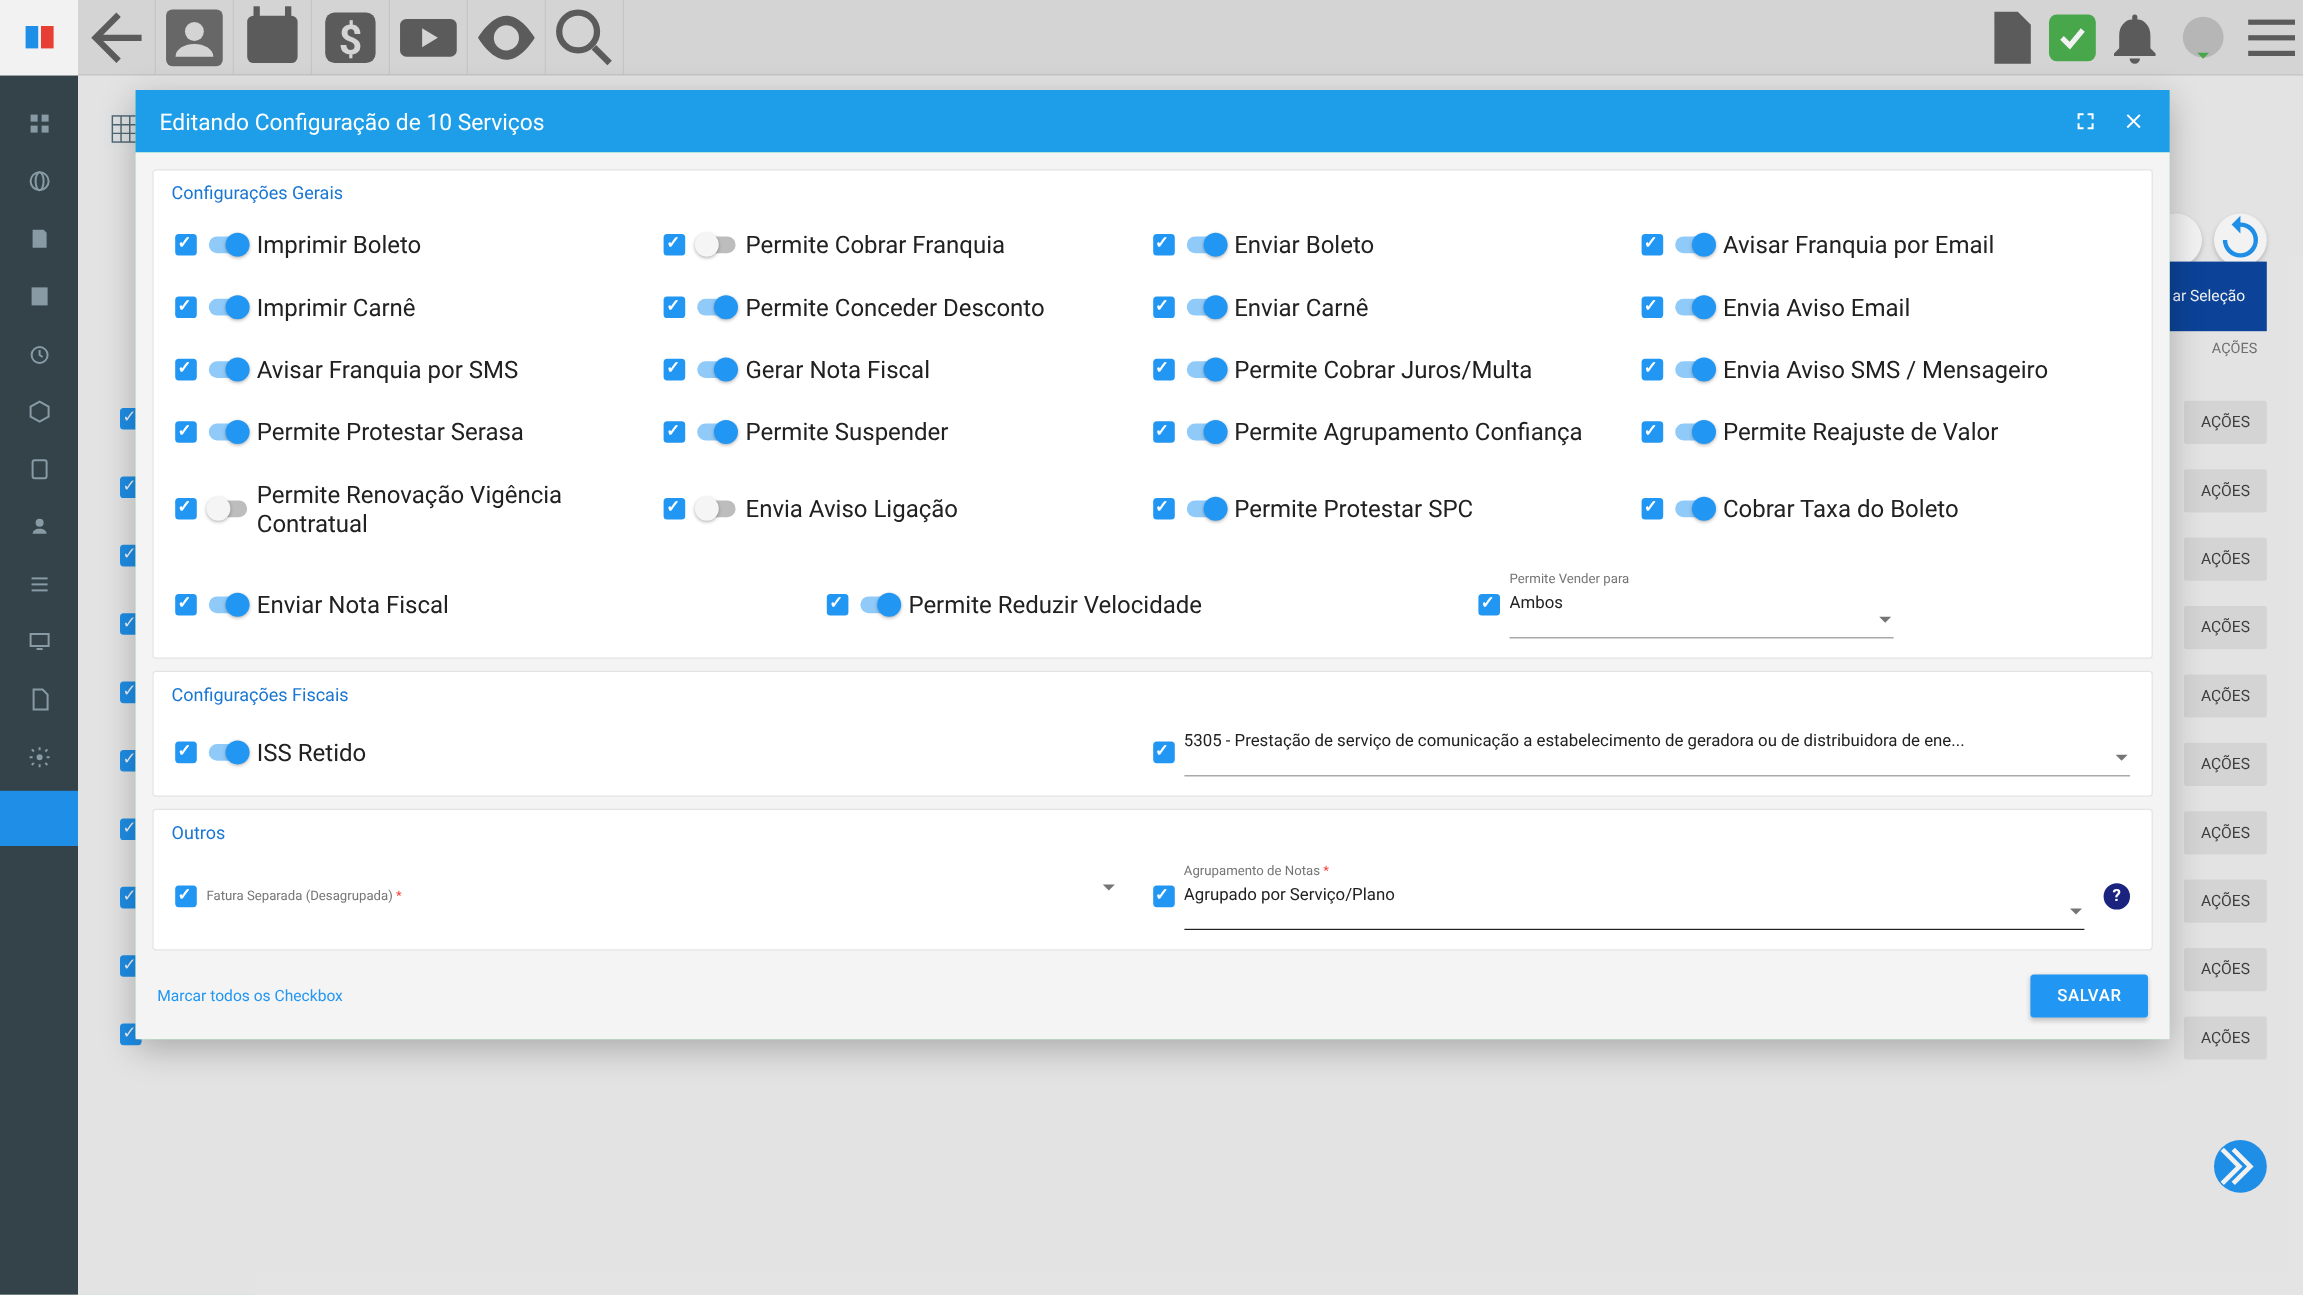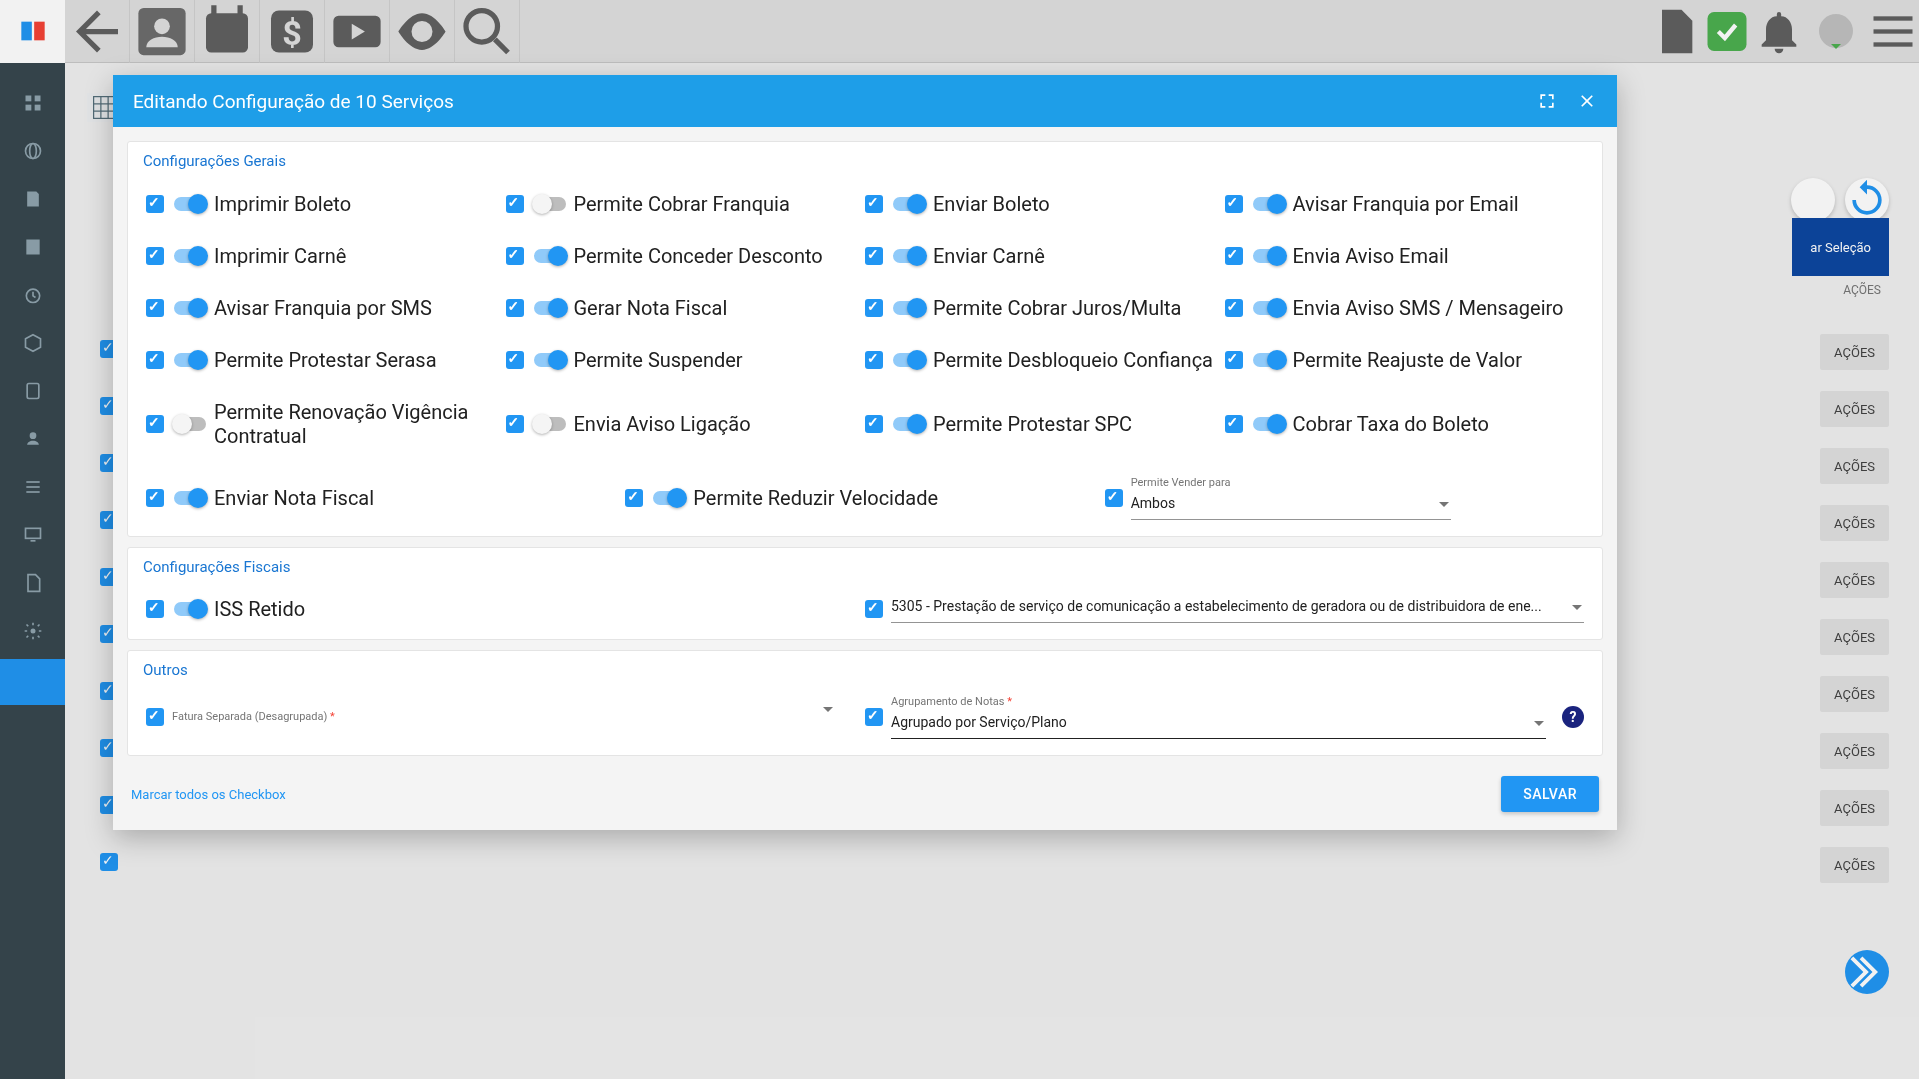--- a/index.html
+++ b/index.html
@@ -27,21 +27,21 @@
 .bg-round-btn2 { position: absolute; top: 115px; right: 84px; width: 44px; height: 44px; border-radius: 50%; background: #fff; box-shadow: 0 2px 4px rgba(0,0,0,0.2); }
 .bg-fab { position: absolute; bottom: 85px; right: 30px; width: 44px; height: 44px; border-radius: 50%; background: #2196f3; display: flex; align-items: center; justify-content: center; color: #fff; }
 .bg-sel { position: absolute; top: 155px; right: 30px; height: 58px; background: #0d47a1; color: #fff; font-size: 13px; padding: 0 18px; display: flex; align-items: center; }
 .bg-acoes-label { position: absolute; top: 220px; right: 38px; font-size: 12px; color: #757575; }
 .bg-acoes-btn { position: absolute; right: 30px; height: 36px; background: #e0e0e0; padding: 0 14px; font-size: 13px; color: #424242; display: flex; align-items: center; border-radius: 2px; }
 .bg-check { position: absolute; left: 100px; width: 18px; height: 18px; background: #2196f3; border-radius: 3px; }
 .bg-check::after { content: '✓'; color: #fff; font-size: 14px; position: absolute; left: 2px; top: -1px; }
 
 
 .modal-back { position: absolute; inset: 0; background: rgba(0,0,0,0.05); }
-.modal { position: absolute; top: 75px; left: 113px; width: 1504px; background: #86efac; border-radius: 3px; box-shadow: 0 8px 28px rgba(0,0,0,0.25); display: flex; flex-direction: column; }
+.modal { position: absolute; top: 75px; left: 113px; width: 1695px; background: #86efac; border-radius: 3px; box-shadow: 0 8px 28px rgba(0,0,0,0.25); display: flex; flex-direction: column; }
 .modal-header { height: 52px; background: #1e9ee8; display: flex; align-items: center; padding: 0 20px; color: #fff; }
 .modal-title { font-size: 19px; font-weight: 400; }
 .modal-h-actions { margin-left: auto; display: flex; gap: 20px; }
 .mh-btn { width: 20px; height: 20px; cursor: pointer; color: #fff; }
 
 .modal-body { padding: 14px 14px 8px 14px; background: #f4f4f4; }
 
 .section { background: #fff; border: 1px solid #e4e4e4; border-radius: 3px; margin-bottom: 10px; padding: 0 18px 16px 18px; }
 .section-title { color: #1976d2; font-size: 15px; padding: 10px 0 8px 0; margin-left: -3px; }
 
@@ -57,21 +57,21 @@
 .tog.on { background: #90caf9; }
 .tog.on::after { content: ''; position: absolute; right: -2px; top: -3px; width: 20px; height: 20px; border-radius: 50%; background: #2196f3; box-shadow: 0 1px 3px rgba(0,0,0,0.3); }
 .tog.off { background: #bdbdbd; }
 .tog.off::after { content: ''; position: absolute; left: -2px; top: -3px; width: 20px; height: 20px; border-radius: 50%; background: #f5f5f5; box-shadow: 0 1px 3px rgba(0,0,0,0.3); }
 
 .opt-label { font-size: 20px; color: #212121; }
 
 .select-wrap { flex: 1; display: flex; }
 .select-inner { flex: 1; position: relative; }
 .sel-lbl { font-size: 11px; color: #757575; display: block; margin-bottom: 2px; }
-.sel-val { font-size: 14px; color: #212121; border-bottom: 1px solid #949494; padding: 4px 22px 8px 0; position: relative; white-space: nowrap; overflow: hidden; text-overflow: ellipsis; }
+.sel-val { font-size: 14px; color: #212121; border-bottom: 1px solid #949494; padding: 4px 22px 20px 0; position: relative; white-space: nowrap; overflow: hidden; text-overflow: ellipsis; }
 .sel-val.active { border-bottom: 1px solid #212121; }
 .sel-arrow { position: absolute; right: 2px; bottom: 8px; border: 5px solid transparent; border-top-color: #757575; }
 .req { color: #f44336; }
 
 .help-circle { width: 22px; height: 22px; border-radius: 50%; background: #1a237e; color: #fff; font-size: 14px; font-weight: bold; display: flex; align-items: center; justify-content: center; margin-left: 8px; flex-shrink: 0; }
 
 .modal-footer { padding: 12px 18px 18px 18px; background: #f4f4f4; display: flex; align-items: center; }
 .link-all { color: #2196f3; font-size: 13px; cursor: pointer; }
 .save-btn { margin-left: auto; background: #2196f3; color: #fff; font-size: 14px; font-weight: 500; padding: 10px 22px; border-radius: 3px; cursor: pointer; letter-spacing: 0.5px; box-shadow: 0 2px 4px rgba(0,0,0,0.2); }
 
@@ -355,21 +355,21 @@
             <span class="opt-label">Permite Protestar Serasa</span>
           </div>
         <div class="col col4">
             <div class="chk"></div>
             <div class="tog on"></div>
             <span class="opt-label">Permite Suspender</span>
           </div>
         <div class="col col4">
             <div class="chk"></div>
             <div class="tog on"></div>
-            <span class="opt-label">Permite Desbloqueio Confiança</span>
+            <span class="opt-label">Permite Agrupamento Confiança</span>
           </div>
         <div class="col col4">
             <div class="chk"></div>
             <div class="tog on"></div>
             <span class="opt-label">Permite Reajuste de Valor</span>
           </div>
       </div>
 
       <div class="row">
         <div class="col col4">

